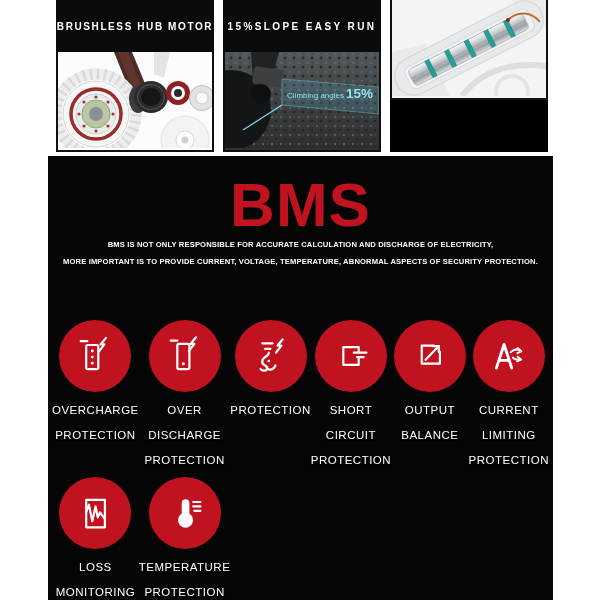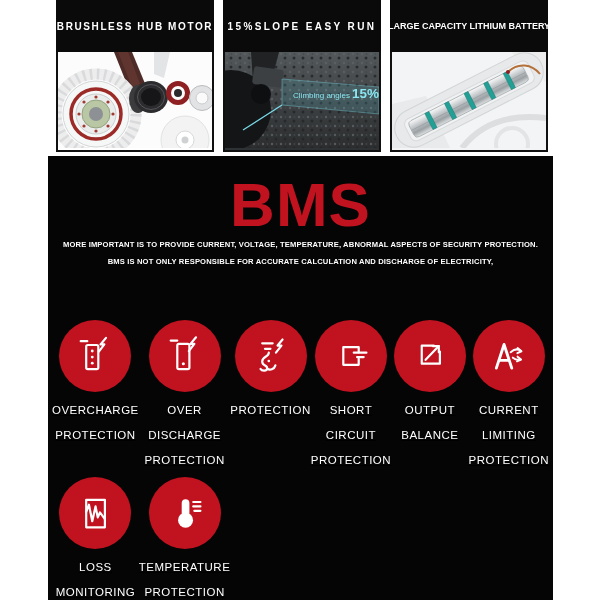--- a/index.html
+++ b/index.html
@@ -23,21 +23,21 @@
   }
   .panel:nth-child(1) .panel-header { letter-spacing:1.6px; }
   .panel:nth-child(2) .panel-header { letter-spacing:2.4px; }
   .panel:nth-child(3) .panel-header { letter-spacing:0px; font-size:9px; }
   .panel-img {
     position:relative; height:100px; background:#fff;
     border:2px solid #101010; border-top:none; overflow:hidden;
   }
   .panel-img svg { display:block; }
   .climb {
-    position:absolute; top:34px; right:0;
+    position:absolute; top:34px; right:6px;
     display:flex; align-items:baseline; gap:2px;
     color:#8be6f1; white-space:nowrap;
   }
   .climb-label { font-size:8px; }
   .climb-value { font-size:13.5px; font-weight:bold; }
   
   .main {
     position:absolute; left:48px; top:156px; width:505px; height:444px;
     background:#050505;
   }
@@ -141,21 +141,20 @@
         <line x1="18" y1="78" x2="57" y2="53" stroke="#79dcea" stroke-width="1.2"></line>
       </svg>
       <div class="climb">
         <span class="climb-label">Climbing angles</span>
         <span class="climb-value">15%</span>
       </div>
     </div>
   </section>
 
   <section class="panel">
-    <div class="panel-header">LARGE CAPACITY LITHIUM BATTERY</div>
     <div class="panel-img" style="background:#f3f4f5;">
       <svg width="154" height="96" viewBox="0 0 154 96">
         <defs>
           <linearGradient id="cells" x1="0" y1="0" x2="0" y2="1">
             <stop offset="0" stop-color="#fafafa"></stop>
               <stop offset="0.45" stop-color="#b9bec1"></stop>
             <stop offset="0.7" stop-color="#9aa0a3"></stop>
               <stop offset="1" stop-color="#dfe2e3"></stop>
           </linearGradient>
         </defs>
@@ -189,22 +188,22 @@
       </svg>
     </div>
   </section>
 </div>
 
 <div class="main">
   <div class="bms-head">
     <span class="bms-title">BMS</span>
   </div>
   <div class="desc">
+    <div>BMS IS NOT ONLY RESPONSIBLE FOR ACCURATE CALCULATION AND DISCHARGE OF ELECTRICITY,</div>
     <div>MORE IMPORTANT IS TO PROVIDE CURRENT, VOLTAGE, TEMPERATURE, ABNORMAL ASPECTS OF SECURITY PROTECTION.</div>
-    <div>BMS IS NOT ONLY RESPONSIBLE FOR ACCURATE CALCULATION AND DISCHARGE OF ELECTRICITY,</div>
   </div>
 
   <div class="features">
 
     <div class="feature">
       <div class="circle">
         <svg width="44" height="44" viewBox="0 0 40 40" fill="none" stroke="#fff" stroke-width="2" stroke-linecap="round" stroke-linejoin="round">
           <line x1="7" y1="6.5" x2="13" y2="6.5"></line>
           <path d="M30 3.5 L25 9.5 H28.5 L23.5 16"></path>
           <rect x="12" y="10" width="11" height="22" rx="1.5"></rect>

